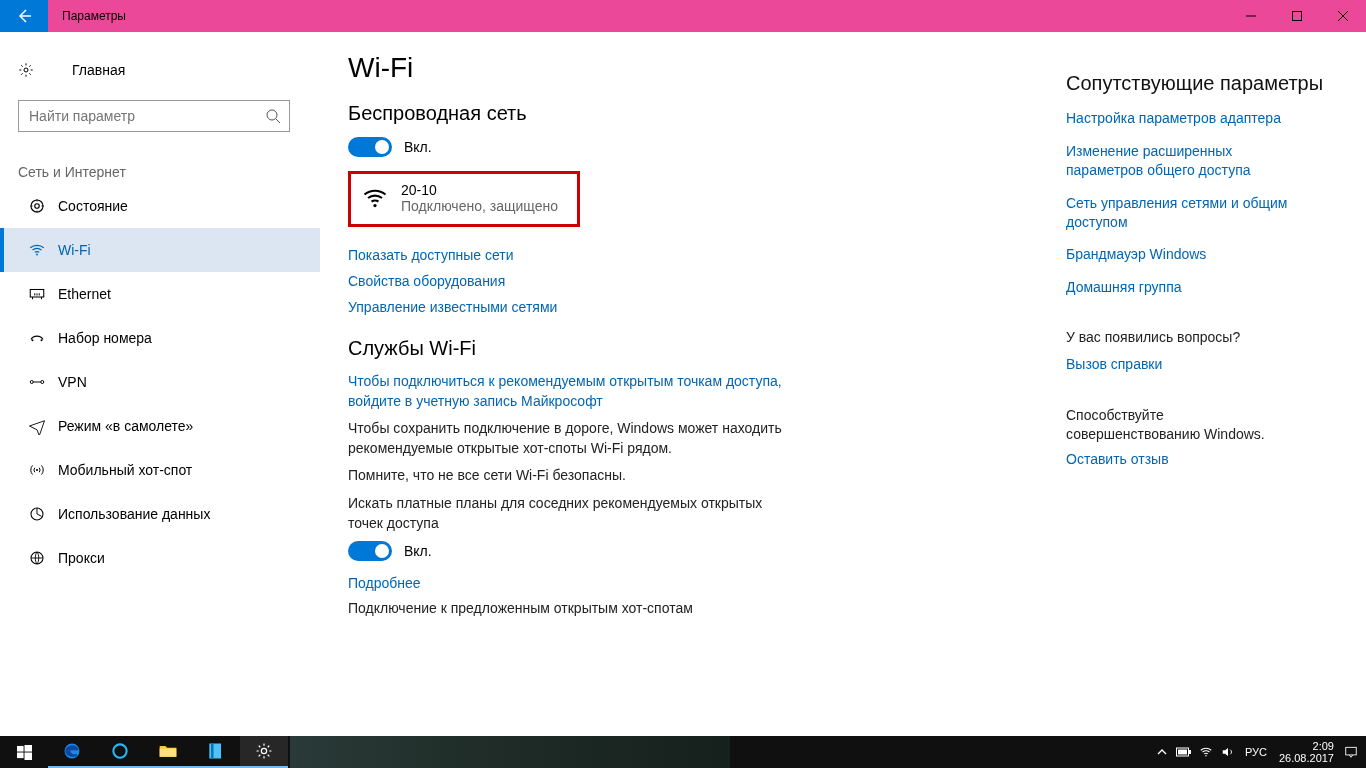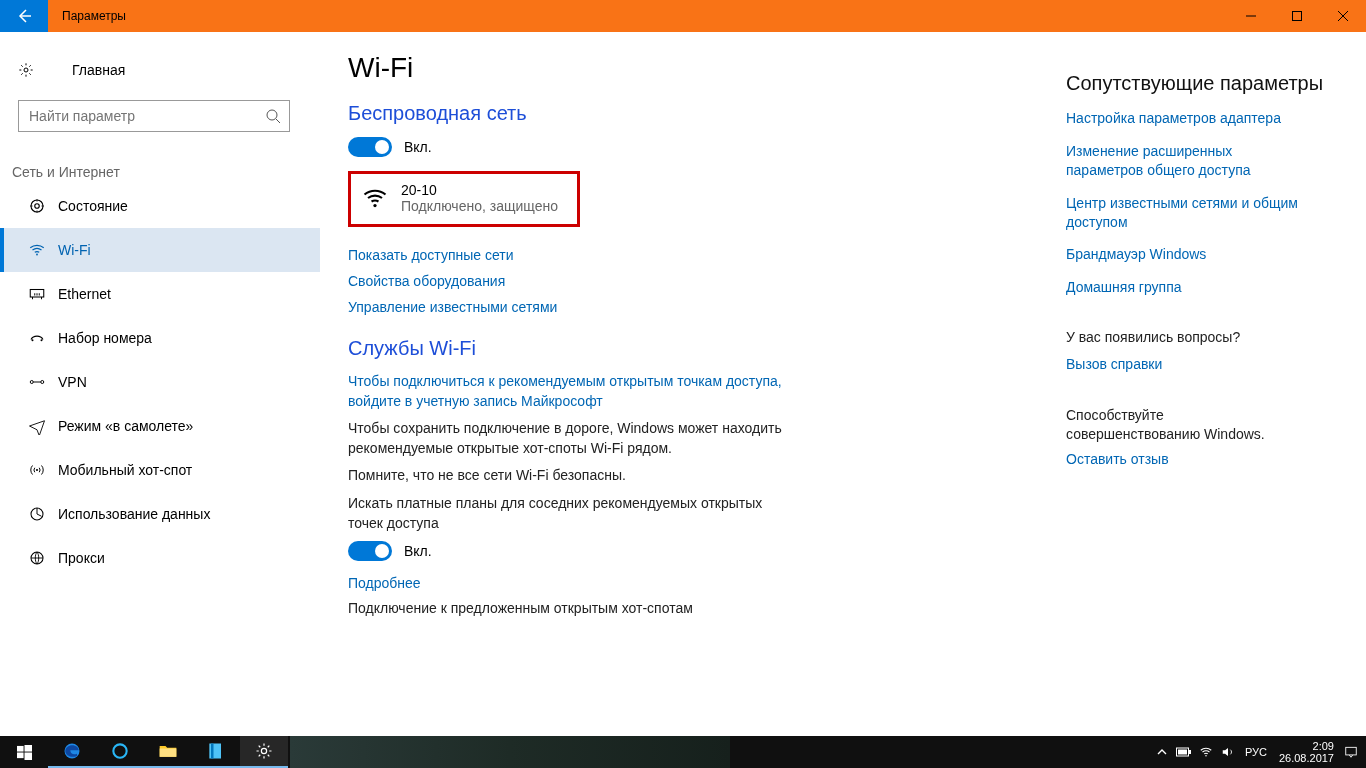--- a/index.html
+++ b/index.html
@@ -1,41 +1,41 @@
 <!DOCTYPE html>
 <html><head>
 <meta charset="utf-8">
 <style>
   * { margin:0; padding:0; box-sizing:border-box; font-family:"Segoe UI", Arial, sans-serif; }
   html,body { width:1366px; height:768px; overflow:hidden; background:#fff; }
   
-  .titlebar { height:32px; background:#f97316; display:flex; align-items:center; }
+  .titlebar { height:32px; background:#ec4899; display:flex; align-items:center; }
   .back-btn { width:48px; height:32px; background:#0078d7; display:flex; align-items:center; justify-content:center; color:#fff; }
   .titlebar-title { padding-left:14px; font-size:12px; color:#000; flex:0 0 auto; }
   .titlebar-spacer { flex:1; }
   .win-btn { width:46px; height:32px; display:flex; align-items:center; justify-content:center; color:#000; font-size:11px; }
   .win-btn svg { width:10px; height:10px; }
   
   .body-area { display:flex; height:704px; }
   .sidebar { width:320px; padding:18px 0 0 0; }
   .home-row { display:flex; align-items:center; height:40px; padding-left:18px; font-size:14px; color:#000;gap:24px; }
   .home-row .icon-slot { width:30px; display:flex; justify-content:flex-start; }
   .search-wrap { padding:10px 22px 10px 18px; }
   .search-box { width:272px; height:32px; border:1px solid #999; display:flex; align-items:center; padding:0 8px 0 10px; }
   .search-box input { border:none; outline:none; flex:1; font-size:14px; color:#0f172a; background:transparent; }
-  .category-label { padding:22px 0 4px 12px; font-size:14px; color:#666; }
+  .category-label { padding:22px 0 4px 18px; font-size:14px; color:#666; }
   .nav-item { display:flex; align-items:center; height:44px; padding-left:28px; font-size:14px; color:#000; position:relative; }
   .nav-item .icon-slot { width:30px; display:flex; justify-content:flex-start; }
   .nav-item.active { background:#dbe6f2; }
   .nav-item.active::before { content:""; position:absolute; left:0; top:0; bottom:0; width:4px; background:#0078d7; }
   .nav-item.active .label { color:#0063b1; }
   
   .content { flex:1; padding:20px 20px 0 28px; overflow:hidden; position:relative; }
   .page-title { font-size:28px; font-weight:400; margin-bottom:18px; }
-  .section-title { font-size:20px; font-weight:400; margin:8px 0 12px 0; color:#1d4ed8; }
+  .section-title { font-size:20px; font-weight:400; margin:8px 0 12px 0; color:#000000; }
   .toggle-row { display:flex; align-items:center; margin-bottom:14px; }
   .toggle { width:44px; height:20px; border-radius:10px; background:#0078d7; position:relative; margin-right:12px; }
   .toggle::after { content:""; position:absolute; right:3px; top:3px; width:14px; height:14px; border-radius:50%; background:#fff; }
   .toggle-label { font-size:14px; }
   .network-card { border:3px solid #c00; padding:8px 16px 10px 10px; display:flex; align-items:center; width:232px; margin-bottom:20px; }
   .network-card .wifi-ic { margin-right:12px; }
   .network-name { font-size:14px; color:#000; }
   .network-status { font-size:14px; color:#666; }
   .link { color:#0066b4; font-size:14px; display:block; margin:10px 0 8px 0; cursor:pointer; }
   .body-text { font-size:14px; color:#222; margin:8px 0; max-width:440px; line-height:1.4; }
@@ -232,21 +232,21 @@
     </div>
 
     <a class="link">Подробнее</a>
     <div class="body-text">Подключение к предложенным открытым хот-спотам</div>
   </div>
 
   <div class="rail">
     <div class="rail-title">Сопутствующие параметры</div>
     <a class="rail-link">Настройка параметров адаптера</a>
     <a class="rail-link">Изменение расширенных параметров общего доступа</a>
-    <a class="rail-link">Центр известными сетями и общим доступом</a>
+    <a class="rail-link">Сеть управления сетями и общим доступом</a>
     <a class="rail-link">Брандмауэр Windows</a>
     <a class="rail-link">Домашняя группа</a>
 
     <div class="rail-sub">У вас появились вопросы?</div>
     <a class="rail-link" style="margin-top:0">Вызов справки</a>
 
     <div class="rail-text" style="margin-top:32px">Способствуйте совершенствованию Windows.</div>
     <a class="rail-link" style="margin-top:4px">Оставить отзыв</a>
   </div>
 </div>

